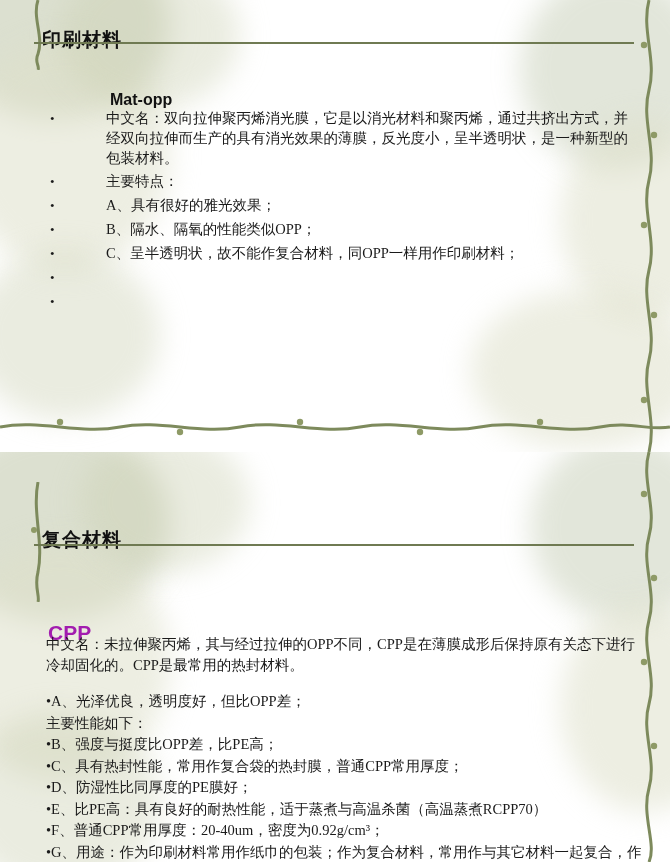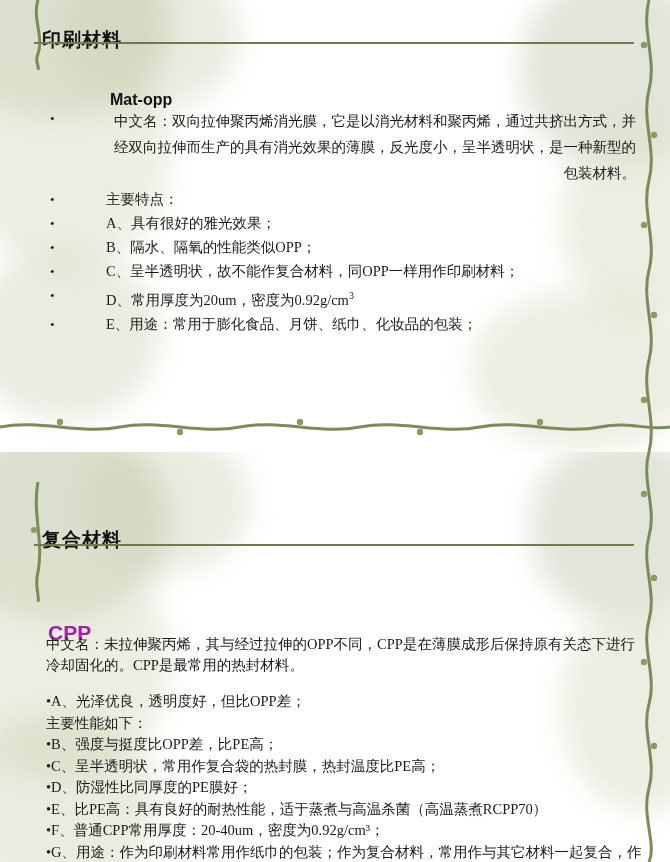--- a/index.html
+++ b/index.html
@@ -119,21 +119,21 @@
     flex: 0 0 auto;
     width: 56px;
     text-align: left;
     padding-left: 4px;
     font-size: 13px;
     line-height: 21px;
   }
   .bullet-list li .txt {
     flex: 1 1 auto;
   }
-  .bullet-list li.first .txt { line-height: 26px; text-align: right; }
+  .bullet-list li.first .txt { line-height: 20px; }
 
   sup.unit { font-size: 10px; vertical-align: super; }
 
   
   .heading-cpp {
     position: absolute;
     left: 48px;
     top: 152px;
     font-family: "Liberation Sans", "DejaVu Sans", sans-serif;
     font-weight: bold;
@@ -213,25 +213,23 @@
       <li>
         <span class="dot">•</span>
         <span class="txt">B、隔水、隔氧的性能类似OPP；</span>
       </li>
       <li>
         <span class="dot">•</span>
         <span class="txt">C、呈半透明状，故不能作复合材料，同OPP一样用作印刷材料；</span>
       </li>
       <li>
         <span class="dot">•</span>
-        <span class="txt"><span>D、常用厚度为20um，密度为0.92g/cm</span><sup class="unit">3</sup></span>
-      </li>
-      <li>
-        <span class="dot">•</span>
-        <span class="txt">E、用途：常用于膨化食品、月饼、纸巾、化妆品的包装；</span>
+      </li>
+      <li>
+        <span class="dot">•</span>
       </li>
     </ul>
   </section>
 
   <section class="slide" id="slide-2">
 
     <div class="wash a" style="left:-60px; top:-30px; width:230px; height:200px;"></div>
     <div class="wash c" style="left:-50px; top:90px; width:220px; height:240px;"></div>
     <div class="wash b" style="left:80px; top:-20px; width:170px; height:140px;"></div>
     <div class="wash d" style="left:530px; top:-20px; width:190px; height:190px;"></div>
@@ -254,21 +252,21 @@
     <h1 class="slide-title" id="slide2-title">复合材料</h1>
     <div class="title-rule" id="slide2-rule"></div>
 
     <h2 class="heading-cpp">CPP</h2>
 
     <div class="cpp-body">
       <p class="lead">中文名：未拉伸聚丙烯，其与经过拉伸的OPP不同，CPP是在薄膜成形后保持原有关态下进行冷却固化的。CPP是最常用的热封材料。</p>
       <p>•A、光泽优良，透明度好，但比OPP差；</p>
       <p>主要性能如下：</p>
       <p>•B、强度与挺度比OPP差，比PE高；</p>
-      <p>•C、呈半透明状，常用作复合袋的热封膜，热封温度比PE高；</p>
+      <p>•C、具有热封性能，常用作复合袋的热封膜，普通CPP常用厚度；</p>
       <p>•D、防湿性比同厚度的PE膜好；</p>
       <p>•E、比PE高：具有良好的耐热性能，适于蒸煮与高温杀菌（高温蒸煮RCPP70）</p>
       <p>•F、普通CPP常用厚度：20-40um，密度为0.92g/cm³；</p>
       <p>•G、用途：作为印刷材料常用作纸巾的包装；作为复合材料，常用作与其它材料一起复合，作为热封层；</p>
 
     </div>
   </section>
 
 </div>
 

